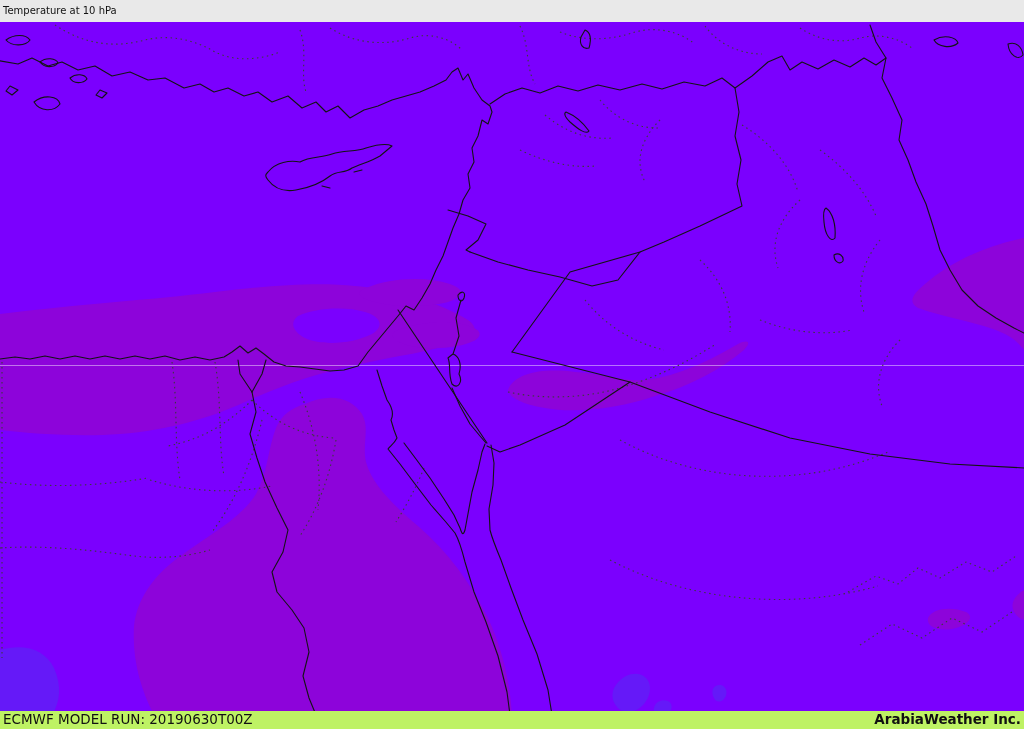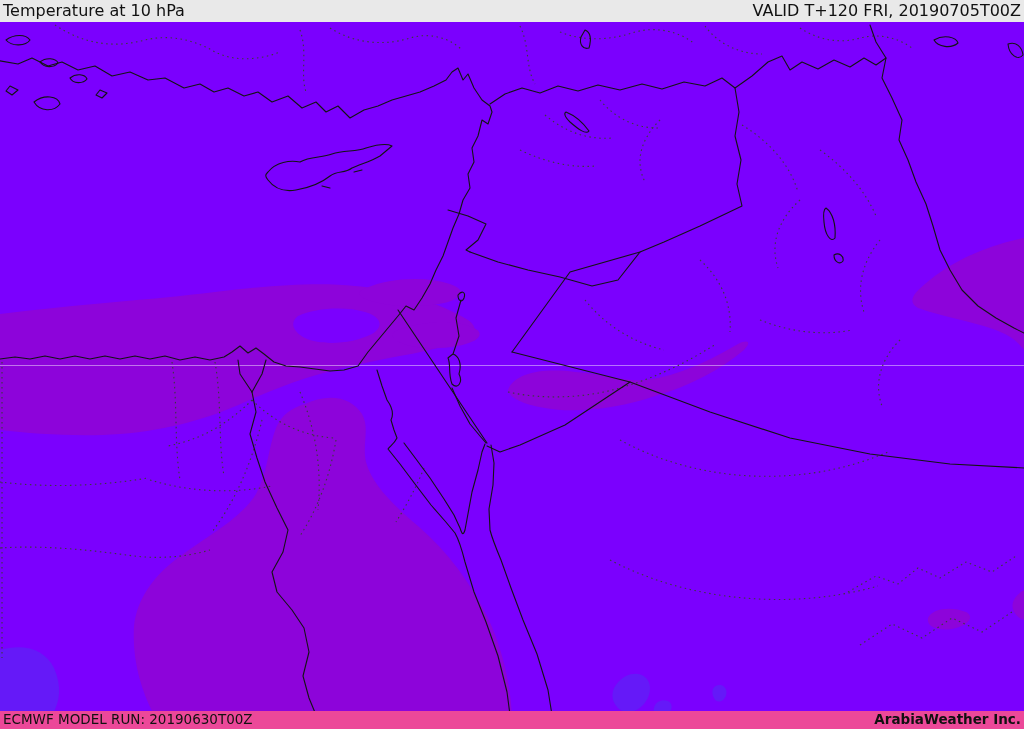--- a/index.html
+++ b/index.html
@@ -6,21 +6,21 @@
   .screen{
     position:relative;width:1024px;height:729px;overflow:hidden;
     font-family:"DejaVu Sans","Liberation Sans",sans-serif;
   }
   .map-svg{position:absolute;inset:0;width:1024px;height:729px;display:block;}
   .bar{
     position:absolute;left:0;width:1024px;display:flex;
     justify-content:space-between;align-items:center;
     box-sizing:border-box;padding:0 3px;
   }
-  .bar.top{top:0;height:22px;font-size:16px;}
+  .bar.top{top:0;height:22px;font-size:10px;}
   .bar.bottom{bottom:0;height:18px;font-size:13.5px;}
   .bar span{white-space:nowrap;line-height:1;}
 </style>
 </head>
 <body>
 
 <div class="screen">
 
   <svg class="map-svg" viewBox="0 0 1024 729" preserveAspectRatio="none" aria-hidden="true">
 
@@ -122,21 +122,20 @@
       <path d="M470,252 L498,262 528,270 560,277 592,286 618,280 640,252"></path>
       <path d="M512,352 L630,382 565,425 520,445 500,452 487,446"></path>
       <path d="M630,382 L710,412 790,438 870,454 950,464 1024,468"></path>
       <path d="M398,310 L487,443"></path>
       <path d="M448,210 L468,216 486,224 478,240 466,250 470,252"></path>
     </g>
   </svg>
 
   <div class="bar top" style="background: rgb(233, 233, 233);">
     <span style="color: rgb(17, 17, 17);">Temperature at 10 hPa</span>
-    <span style="color: rgb(17, 17, 17);">VALID T+120 FRI, 20190705T00Z</span>
   </div>
 
-  <div class="bar bottom" style="background: #ec4899;">
+  <div class="bar bottom" style="background: #bef264;">
     <span style="color: rgb(17, 17, 17);">ECMWF MODEL RUN: 20190630T00Z</span>
     <span style="color: rgb(17, 17, 17); font-weight: bold;">ArabiaWeather Inc.</span>
   </div>
 
 </div>
 
 </body></html>

